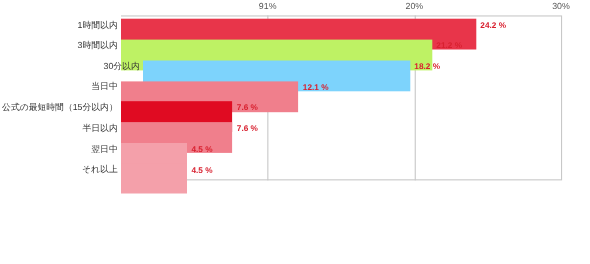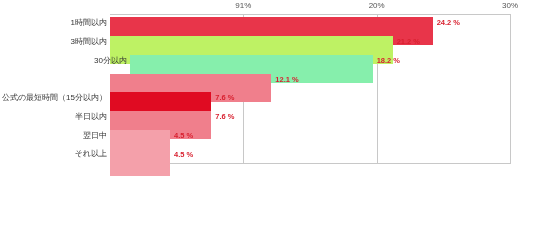--- a/index.html
+++ b/index.html
@@ -112,25 +112,26 @@
           </div>
         </div>
         <div class="row" style="top: 18.75px; height: 18.75px;">
           <div class="cat-label" style="height: 18.75px; line-height: 18.75px;">3時間以内</div>
           <div class="bar" style="width: 282.667px; background: #bef264; top: 3.375px;">
             <div class="bar-value">21.2 %</div>
           </div>
         </div>
         <div class="row" style="top: 37.5px; height: 18.75px; margin-left: 20px;">
           <div class="cat-label" style="height: 18.75px; line-height: 18.75px;">30分以内</div>
-          <div class="bar" style="width: 242.667px; background: #86efac; top: 3.375px;">
+          <div class="bar" style="width: 242.667px; background: #7dd3fc; top: 3.375px;">
             <div class="bar-value">18.2 %</div>
           </div>
         </div>
         <div class="row" style="top: 56.25px; height: 18.75px;">
+          <div class="cat-label" style="height: 18.75px; line-height: 18.75px;">当日中</div>
           <div class="bar" style="width: 161.333px; background: rgb(240, 127, 140); top: 3.375px;">
             <div class="bar-value">12.1 %</div>
           </div>
         </div>
         <div class="row" style="top: 75px; height: 18.75px;">
           <div class="cat-label" style="height: 18.75px; line-height: 18.75px;">・公式の最短時間（15分以内）</div>
           <div class="bar" style="width: 101.333px; background: rgb(224, 11, 34); top: 3.375px;">
             <div class="bar-value">7.6 %</div>
           </div>
         </div>

